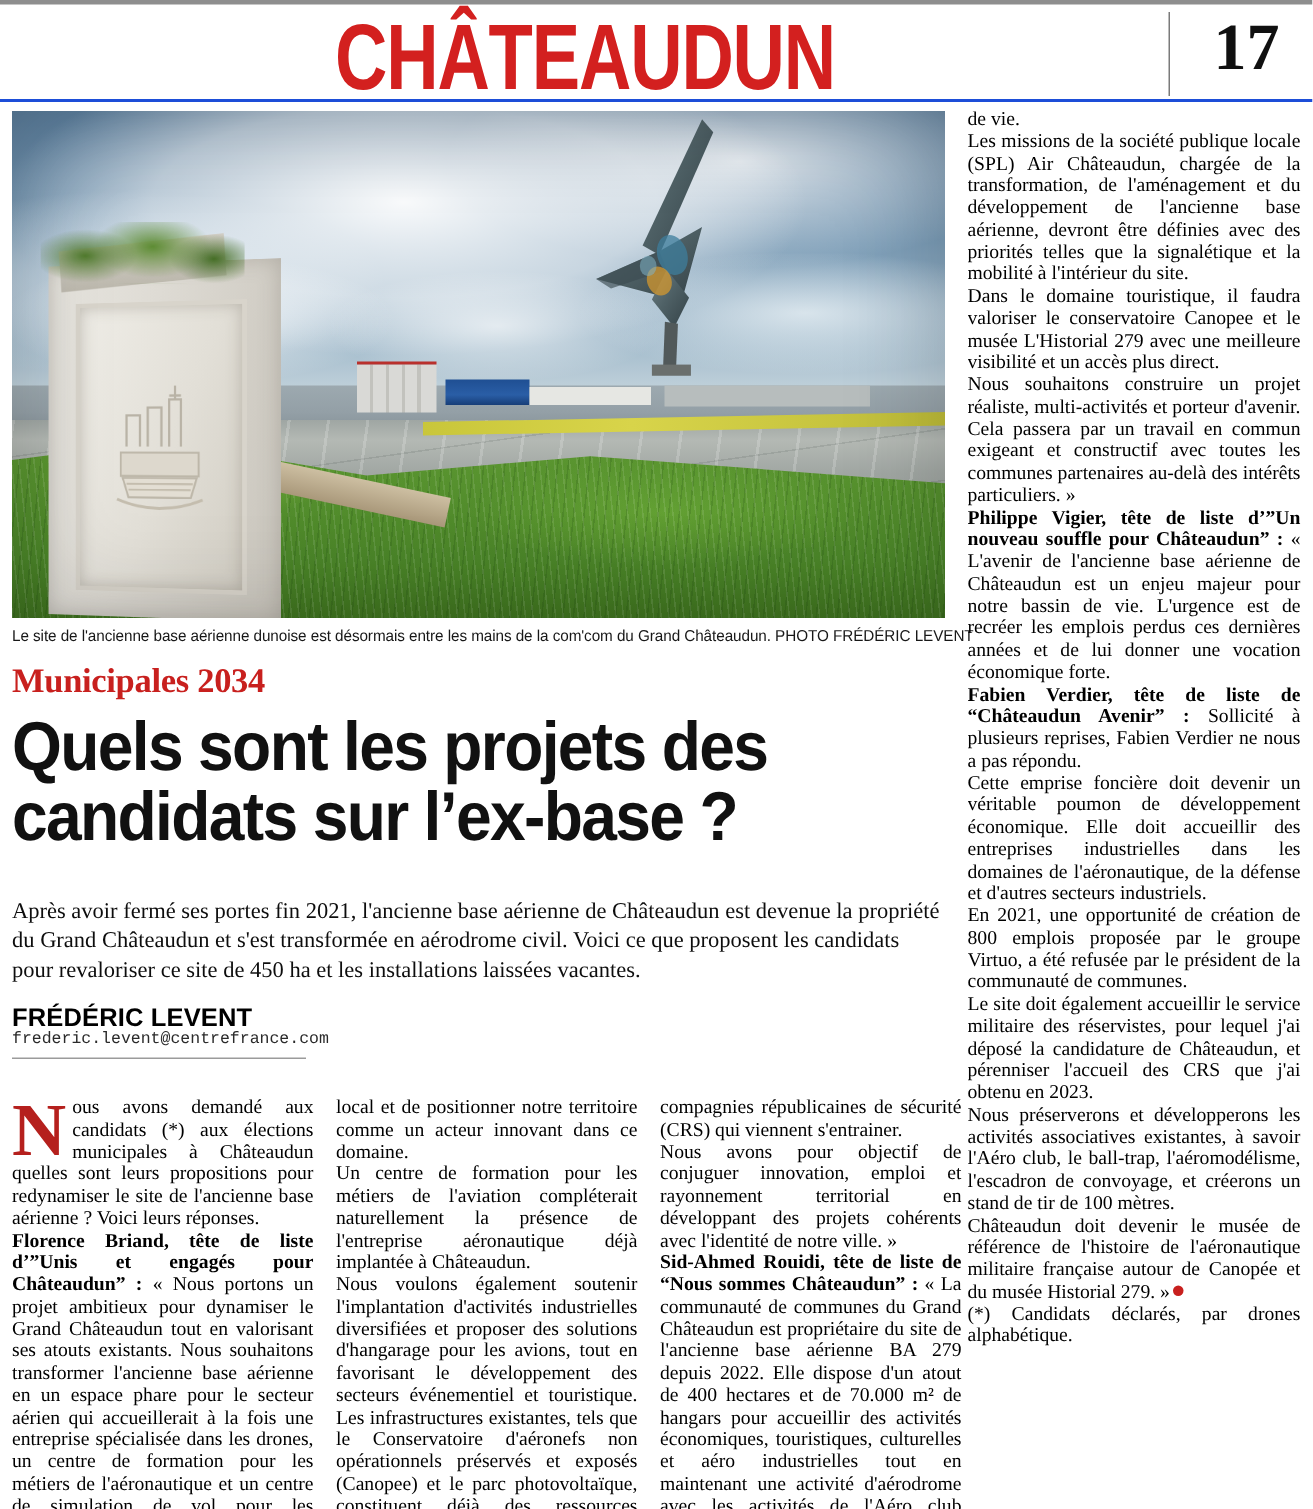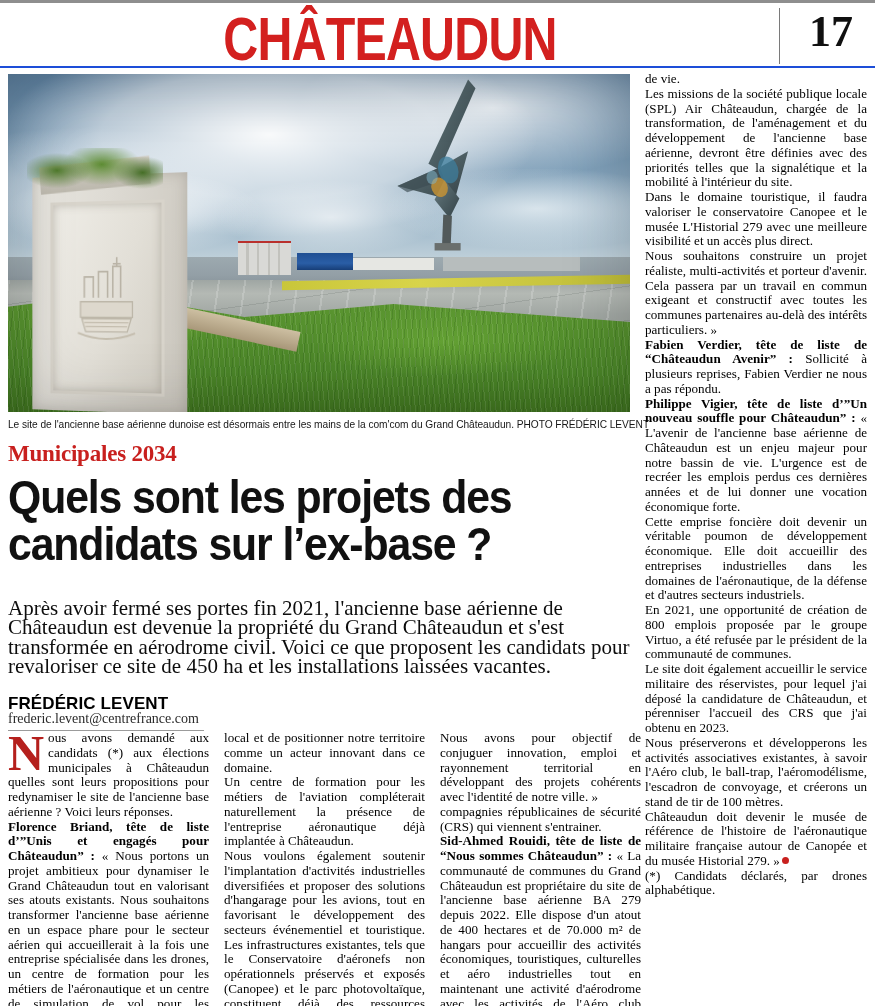--- a/index.html
+++ b/index.html
@@ -272,42 +272,42 @@
     line-height: 47px;
     letter-spacing: -1.2px;
     color: #111111;
     margin-top: 6px;
     transform: scaleX(0.93);
     transform-origin: left top;
   }
 
   .standfirst {
     font-family: "Liberation Serif", serif;
-    font-size: 21px;
+    font-size: 15px;
     line-height: 19.4px;
     margin-top: 20px;
     text-align: left;
     color: #0d0d0d;
   }
 
   
   .byline {
     margin-top: 14px;
     width: 196px;
   }
   .byline-name {
     font-family: "Liberation Sans Narrow", "Liberation Sans", sans-serif;
     font-weight: 700;
     font-size: 17px;
     line-height: 14px;
     letter-spacing: 0.1px;
   }
   .byline-mail {
-    font-family: Liberation Serif, serif;
-    font-size: 14px;
+    font-family: Liberation Mono, monospace;
+    font-size: 11px;
     line-height: 13px;
     color: #2a2a2a;
     padding-top: 1px;
   }
   .byline-rule {
     border-top: 1px solid #9b9b9b;
     margin-top: 5px;
   }
 
   
@@ -486,34 +486,34 @@
     </div>
 
     <div class="col3">
       <p>local et de positionner notre territoire comme un acteur innovant dans ce domaine.</p>
       <p>Un centre de formation pour les métiers de l'aviation compléterait naturellement la présence de l'entreprise aéronautique déjà implantée à Châteaudun.</p>
       <p>Nous voulons également soutenir l'implantation d'activités industrielles diversifiées et proposer des solutions d'hangarage pour les avions, tout en favorisant le développement des secteurs événementiel et touristique. Les infrastructures existantes, tels que le Conservatoire d'aéronefs non opérationnels préservés et exposés (Canopee) et le parc photovoltaïque, constituent déjà des ressources majeures que nous souhaitons mettre davantage en valeur.</p>
 
     </div>
 
     <div class="col3">
+      <p>compagnies républicaines de sécurité (CRS) qui viennent s'entrainer.</p>
       <p>Nous avons pour objectif de conjuguer innovation, emploi et rayonnement territorial en développant des projets cohérents avec l'identité de notre ville. »</p>
-      <p>compagnies républicaines de sécurité (CRS) qui viennent s'entrainer.</p>
       <p><span class="who">Sid-Ahmed Rouidi, tête de liste de “Nous sommes Châteaudun” :</span><span> « La communauté de communes du Grand Châteaudun est propriétaire du site de l'ancienne base aérienne BA 279 depuis 2022. Elle dispose d'un atout de 400 hectares et de 70.000 m² de hangars pour accueillir des activités économiques, touristiques, culturelles et aéro industrielles tout en maintenant une activité d'aérodrome avec les activités de l'Aéro club dunois.</span></p>
 
     </div>
   </div>
 
   <div class="col-right">
     <p>de vie.</p>
     <p>Les missions de la société publique locale (SPL) Air Châteaudun, chargée de la transformation, de l'aménagement et du développement de l'ancienne base aérienne, devront être définies avec des priorités telles que la signalétique et la mobilité à l'intérieur du site.</p>
     <p>Dans le domaine touristique, il faudra valoriser le conservatoire Canopee et le musée L'Historial 279 avec une meilleure visibilité et un accès plus direct.</p>
     <p>Nous souhaitons construire un projet réaliste, multi-activités et porteur d'avenir. Cela passera par un travail en commun exigeant et constructif avec toutes les communes partenaires au-delà des intérêts particuliers. »</p>
+    <p><span class="who">Philippe Vigier, tête de liste d’”Un nouveau souffle pour Châteaudun” :</span><span> « L'avenir de l'ancienne base aérienne de Châteaudun est un enjeu majeur pour notre bassin de vie. L'urgence est de recréer les emplois perdus ces dernières années et de lui donner une vocation économique forte.</span></p>
     <p><span class="who">Fabien Verdier, tête de liste de “Châteaudun Avenir” :</span><span> Sollicité à plusieurs reprises, Fabien Verdier ne nous a pas répondu.</span></p>
-    <p><span class="who">Philippe Vigier, tête de liste d’”Un nouveau souffle pour Châteaudun” :</span><span> « L'avenir de l'ancienne base aérienne de Châteaudun est un enjeu majeur pour notre bassin de vie. L'urgence est de recréer les emplois perdus ces dernières années et de lui donner une vocation économique forte.</span></p>
     <p>Cette emprise foncière doit devenir un véritable poumon de développement économique. Elle doit accueillir des entreprises industrielles dans les domaines de l'aéronautique, de la défense et d'autres secteurs industriels.</p>
     <p>En 2021, une opportunité de création de 800 emplois proposée par le groupe Virtuo, a été refusée par le président de la communauté de communes.</p>
     <p>Le site doit également accueillir le service militaire des réservistes, pour lequel j'ai déposé la candidature de Châteaudun, et pérenniser l'accueil des CRS que j'ai obtenu en 2023.</p>
     <p>Nous préserverons et développerons les activités associatives existantes, à savoir l'Aéro club, le ball-trap, l'aéromodélisme, l'escadron de convoyage, et créerons un stand de tir de 100 mètres.</p>
     <p><span>Châteaudun doit devenir le musée de référence de l'histoire de l'aéronautique militaire française autour de Canopée et du musée Historial 279. »</span><span class="enddot"></span></p>
     <p>(*) Candidats déclarés, par drones alphabétique.</p>
   </div>
 
 </div>
 

